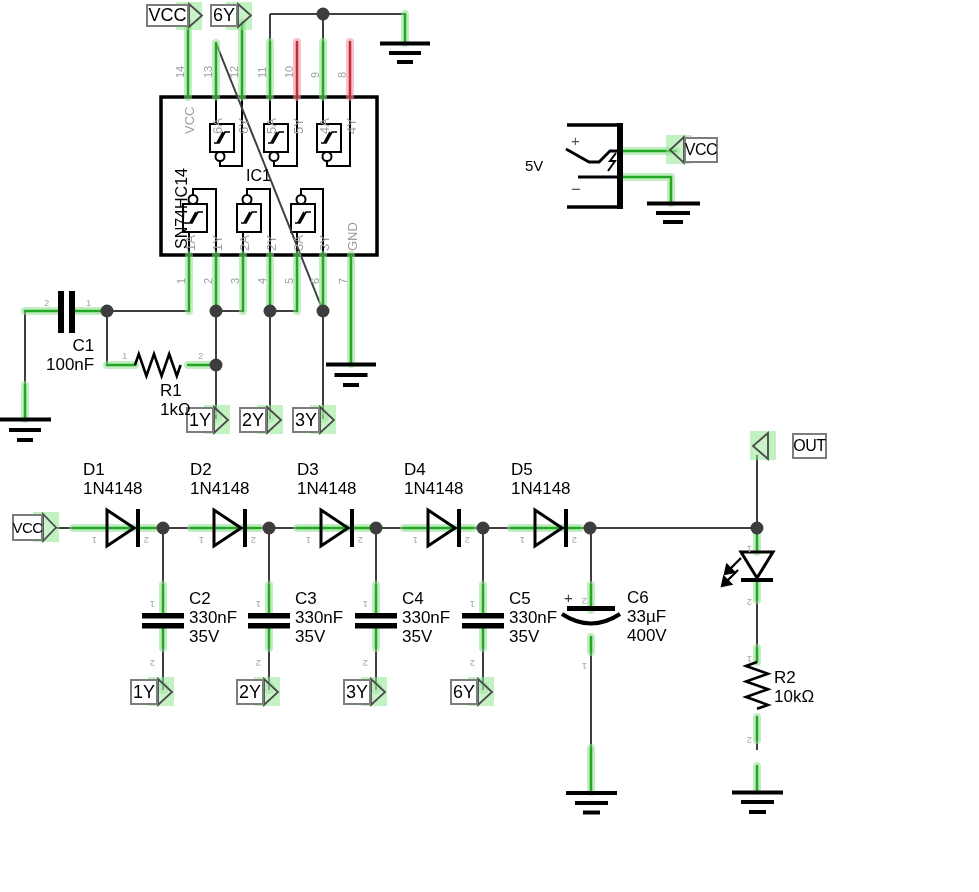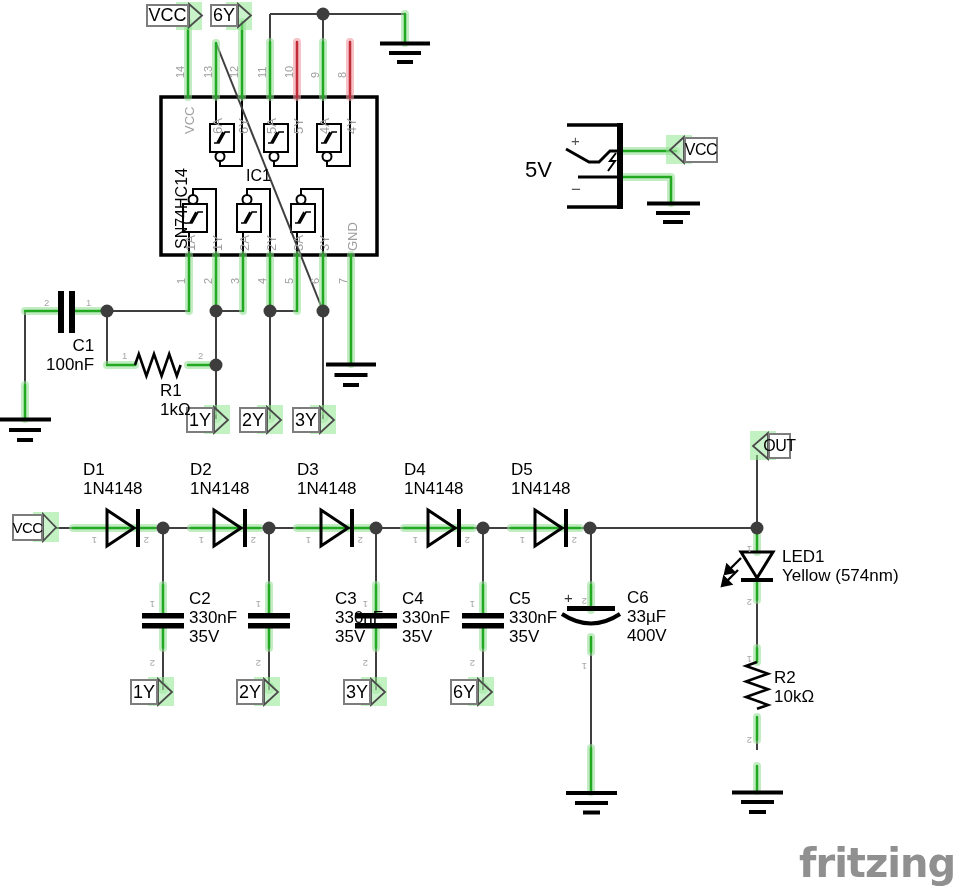--- a/index.html
+++ b/index.html
@@ -6,21 +6,21 @@
   #canvas{position:relative;width:979px;height:892px;background:#ffffff;overflow:hidden;
           font-family:"Liberation Sans",sans-serif;}
   #schem-svg{position:absolute;left:0;top:0;}
   .clabel{position:absolute;color:#000;font-size:17px;line-height:19px;white-space:nowrap;}
   .net-label{position:absolute;box-sizing:border-box;border:2px solid #7d7d7d;background:#fff;
              color:#000;display:flex;align-items:center;justify-content:center;
              font-size:18px;font-weight:400;}
   .net-label.tight{font-size:15px;letter-spacing:-0.5px;}
   .net-label.mid{font-size:16px;letter-spacing:-0.5px;}
   .ic-ref{position:absolute;font-size:16px;color:#000;text-align:right;}
-  .supply-v{position:absolute;font-size:22px;color:#000;}
+  .supply-v{position:absolute;font-size:15px;color:#000;}
   .watermark{position:absolute;left:799px;top:840px;font-size:40px;font-weight:bold;
              color:#909090;letter-spacing:-1px;font-family:"DejaVu Sans",sans-serif;}
   svg text{font-family:"Liberation Sans",sans-serif;}
   .pinname{font-size:13px;fill:#9e9e9e;}
   .pinnum{font-size:11px;fill:#9e9e9e;}
   .partpin{font-size:9.5px;fill:#a6a6a6;}
   .icpart{font-size:16px;fill:#000;}
 </style>
 </head>
 <body>
@@ -315,21 +315,21 @@
   </g>
 </svg>
 
 <div class="net-label" style="left:146px;top:4px;width:43px;height:23px;">VCC</div>
 <div class="net-label" style="left:210px;top:4px;width:28px;height:23px;">6Y</div>
 <div class="net-label" style="left:186px;top:407px;width:28px;height:26px;">1Y</div>
 <div class="net-label" style="left:239px;top:407px;width:28px;height:26px;">2Y</div>
 <div class="net-label" style="left:292px;top:407px;width:28px;height:26px;">3Y</div>
 <div class="net-label tight" style="left:12px;top:514px;width:31px;height:27px;">VCC</div>
 <div class="net-label mid" style="left:684px;top:137px;width:34px;height:26px;">VCC</div>
-<div class="net-label mid" style="left:768px;top:433px;width:23px;height:26px;">OUT</div>
+<div class="net-label mid" style="left:792px;top:433px;width:35px;height:26px;">OUT</div>
 <div class="net-label" style="left:130px;top:679px;width:28px;height:26px;">1Y</div>
 <div class="net-label" style="left:236px;top:679px;width:28px;height:26px;">2Y</div>
 <div class="net-label" style="left:343px;top:679px;width:28px;height:26px;">3Y</div>
 <div class="net-label" style="left:450px;top:679px;width:28px;height:26px;">6Y</div>
 
 <div class="ic-ref" style="left:246px;top:167px;">IC1</div>
 <div class="supply-v" style="left:525px;top:157px;">5V</div>
 
 <div class="clabel" style="left:46px;top:336px;text-align:right;">
   <span>C1</span><br>
@@ -359,21 +359,21 @@
 <div class="clabel" style="left:511px;top:460px;">
   <span>D5</span><br>
   <span>1N4148</span>
 </div>
 
 <div class="clabel" style="left:189px;top:589px;">
   <span>C2</span><br>
   <span>330nF</span><br>
   <span>35V</span>
 </div>
-<div class="clabel" style="left:295px;top:589px;margin-left:40px;">
+<div class="clabel" style="left:295px;top:589px;">
   <span>C3</span><br>
   <span>330nF</span><br>
   <span>35V</span>
 </div>
 <div class="clabel" style="left:402px;top:589px;">
   <span>C4</span><br>
   <span>330nF</span><br>
   <span>35V</span>
 </div>
 <div class="clabel" style="left:509px;top:589px;">
@@ -381,24 +381,19 @@
   <span>330nF</span><br>
   <span>35V</span>
 </div>
 
 <div class="clabel" style="left:627px;top:588px;">
   <span>C6</span><br>
   <span>33µF</span><br>
   <span>400V</span>
 </div>
 
-<div class="clabel" style="left:782px;top:547px;">
-  <span>LED1</span><br>
-  <span>Yellow (574nm)</span>
-</div>
 <div class="clabel" style="left:774px;top:668px;">
   <span>R2</span><br>
   <span>10kΩ</span>
 </div>
 
-<div class="watermark">fritzing</div>
 
 </div>
 
 </body></html>

